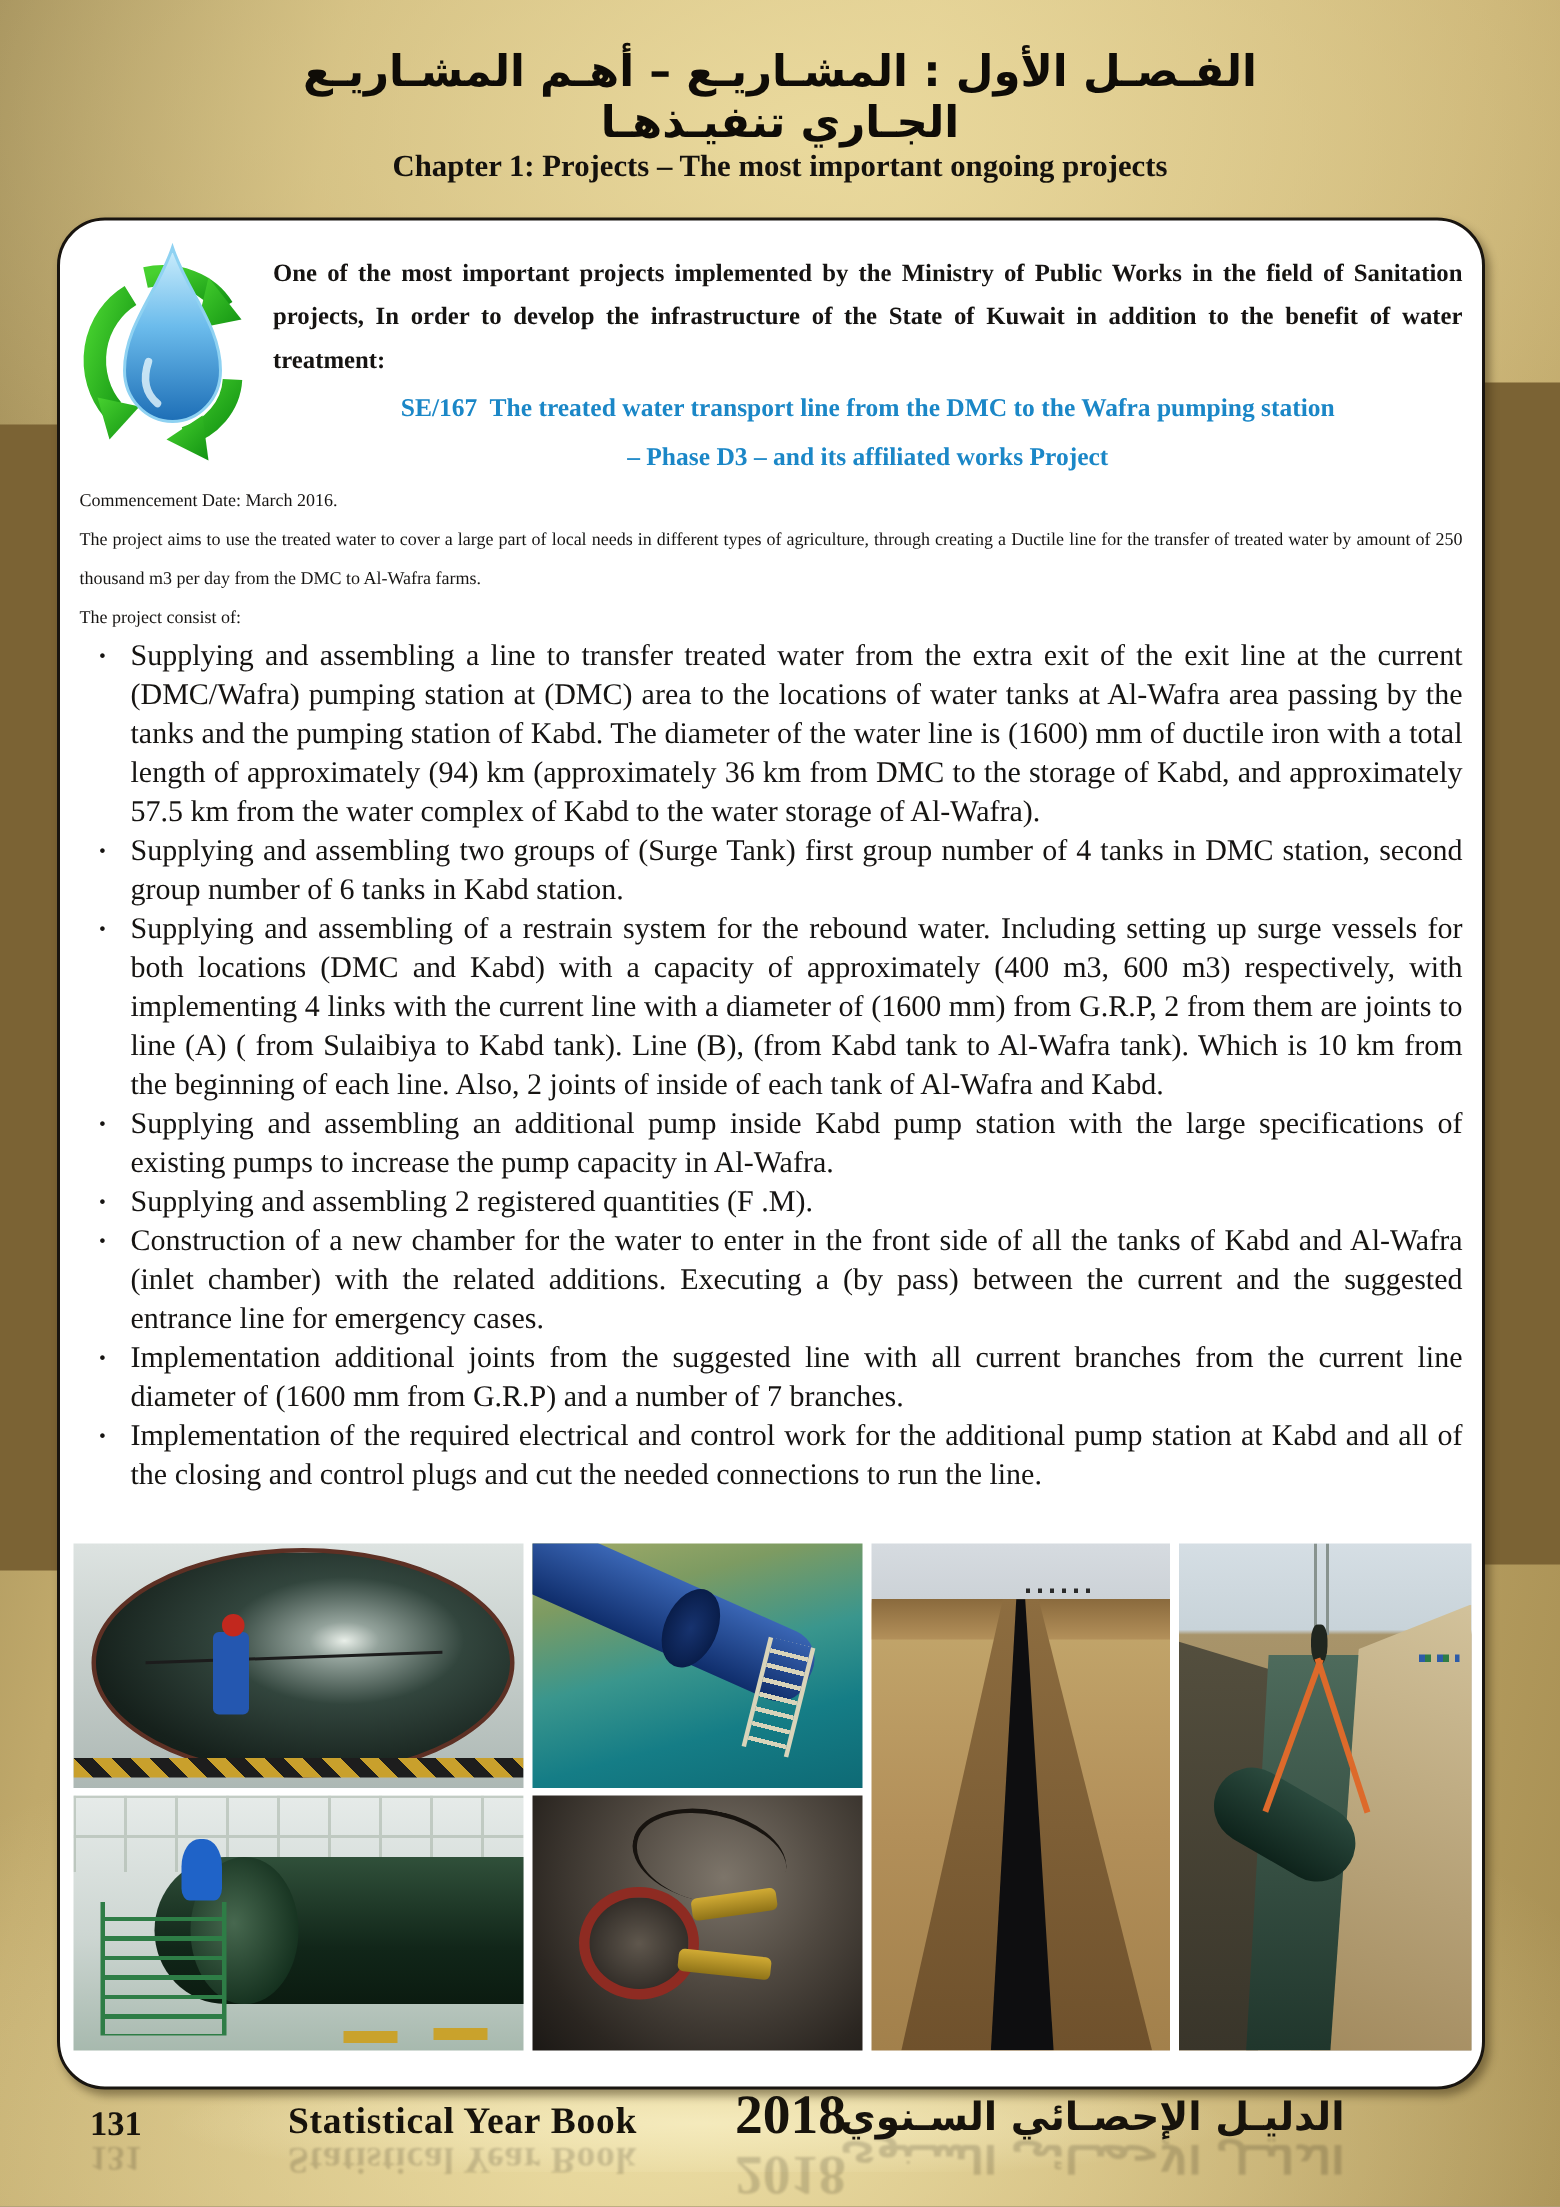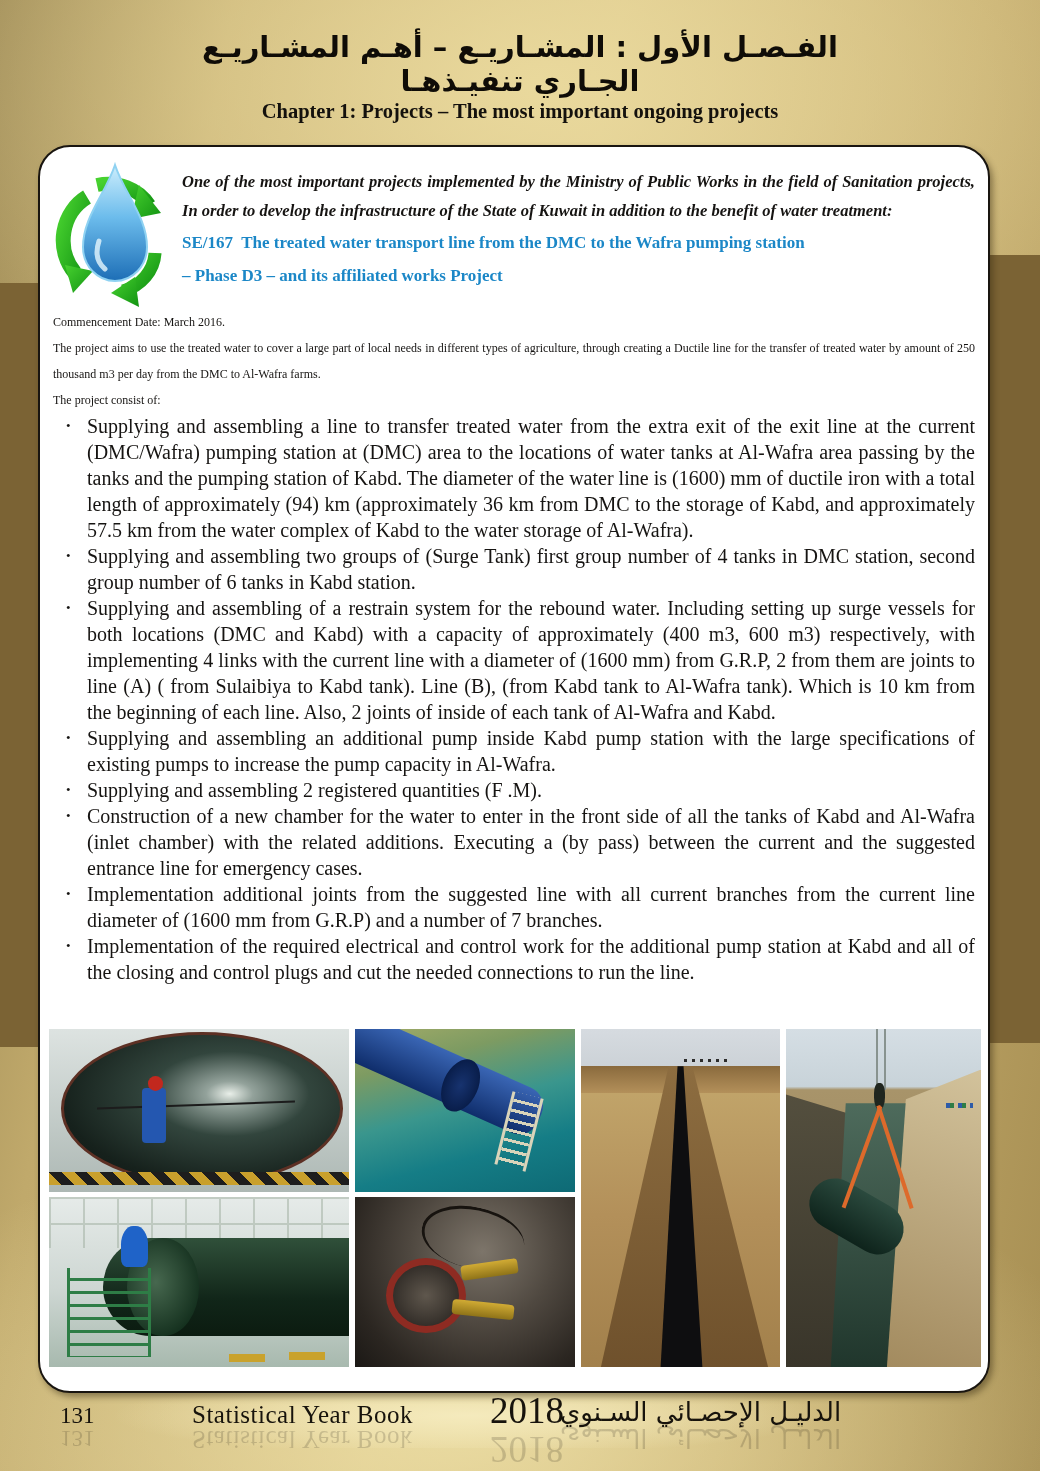--- a/index.html
+++ b/index.html
@@ -21,22 +21,22 @@
     font-family:"DejaVu Sans",sans-serif;font-weight:bold;font-size:29px;color:#0f0c07;z-index:2;}
   .chapter-en{position:absolute;left:150px;width:740px;top:100px;text-align:center;
     font-weight:bold;font-size:20.5px;color:#14110d;z-index:2;}
   
   .content-box{position:absolute;left:38px;top:145px;width:952px;height:1248px;box-sizing:border-box;
     background:#ffffff;border:2.5px solid #191510;border-radius:32px;z-index:2;
     box-shadow:3px 4px 6px rgba(50,40,15,.45);overflow:hidden;}
   .box-inner{padding:12px 13px 0 13px;}
   .drop-icon{float:left;width:120px;height:148px;margin:2px 9px 0 0;}
   p{margin:0;}
-  .intro{font-weight:bold;font-size:16.5px;line-height:29px;text-align:justify;margin-top:8px;font-style:italic;}
-  .proj-title{color:#1b87c7;font-weight:bold;font-size:17px;line-height:30px;text-align:left;margin-top:3px;}
+  .intro{font-weight:bold;font-size:16.5px;line-height:29px;text-align:justify;margin-top:8px;}
+  .proj-title{color:#1b87c7;font-weight:bold;font-size:17px;line-height:30px;text-align:center;margin-top:3px;}
   .body-text{font-size:12px;line-height:26px;text-align:justify;}
   .commencement{clear:left;}
   ul.points{margin:0;padding:0;list-style:none;}
   ul.points li{position:relative;padding-left:34px;font-size:20px;line-height:26px;text-align:justify;}
   ul.points li::before{content:"•";position:absolute;left:13px;top:0;font-size:13px;}
   
   .photos{position:absolute;left:9px;top:882px;width:932px;height:338px;display:flex;gap:6px;z-index:3;}
   .pcol{display:flex;flex-direction:column;gap:5px;}
   .c1{width:300px;} .c2{width:220px;} .c3{width:199px;} .c4{width:195px;}
   .ph{position:relative;overflow:hidden;}
@@ -99,21 +99,21 @@
   
   .ph6{background:radial-gradient(circle at 58% 32%,#7d756a 0%,#4f4840 42%,#2b2621 78%,#1b1815 100%);}
   .ph6 .ring{left:14%;top:36%;width:30%;height:36%;border-radius:50%;border:7px solid #8e2b22;
     background:radial-gradient(#5f574d,#312c27 75%);}
   .ph6 .jackA{left:48%;top:38%;width:26%;height:9%;background:linear-gradient(#d1ab34,#8f7318);transform:rotate(-8deg);border-radius:4px;}
   .ph6 .jackB{left:44%;top:62%;width:28%;height:9%;background:linear-gradient(#d1ab34,#8f7318);transform:rotate(6deg);border-radius:4px;}
   .ph6 .cableArc{left:30%;top:6%;width:46%;height:34%;border:3px solid #17130f;border-radius:50%;border-bottom:none;border-right:none;transform:rotate(12deg);}
   
   .footer-glow{position:absolute;left:80px;top:1392px;width:860px;height:56px;z-index:1;
     background:radial-gradient(55% 95% at 45% 42%, rgba(245,235,190,.95) 0%, rgba(245,235,190,0) 75%);}
-  .f-item{position:absolute;z-index:3;font-weight:normal;color:#17130c;line-height:1.05;text-align:right;}
+  .f-item{position:absolute;z-index:3;font-weight:bold;color:#17130c;line-height:1.05;text-align:right;}
   .f-item .mirror{display:block;transform:scaleY(-1);opacity:.17;filter:blur(.6px);margin-top:-2px;}
   .f-page{left:60px;top:1404px;font-size:23px;}
   .f-title{left:192px;top:1402px;font-size:25px;letter-spacing:.5px;}
   .f-year{left:490px;top:1392px;font-size:37px;}
   .f-ar{left:560px;top:1399px;font-size:26px;font-family:"DejaVu Sans",sans-serif;direction:rtl;}
 </style>
 </head>
 <body>
 
 <div class="page">

